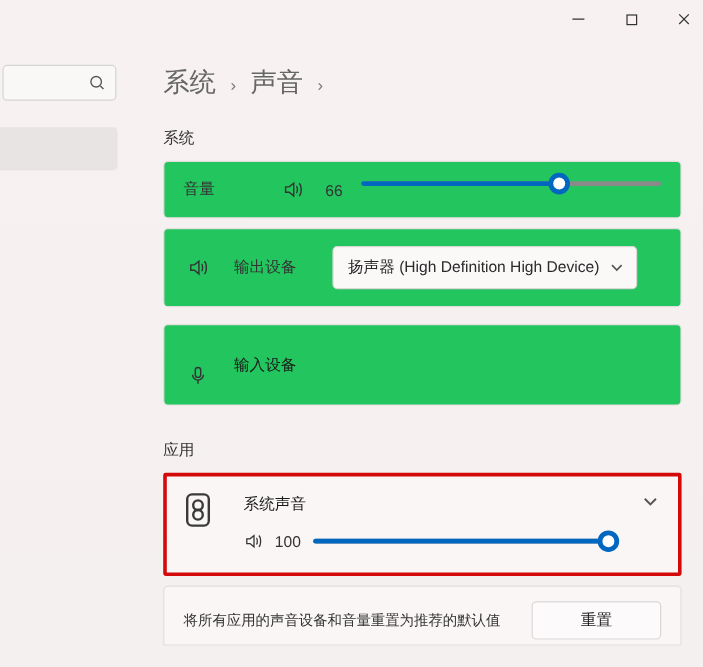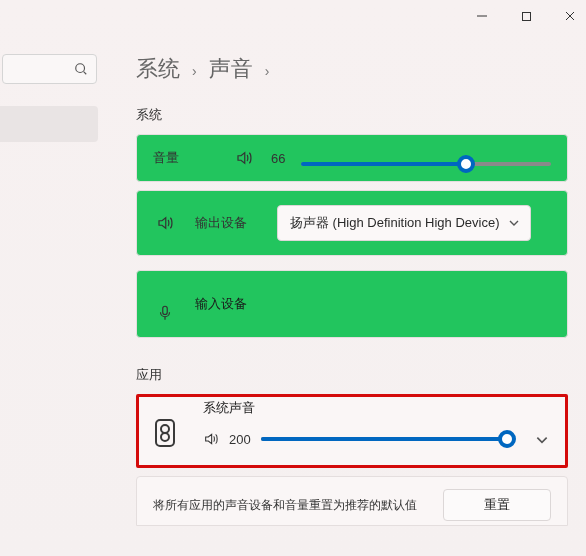--- a/index.html
+++ b/index.html
@@ -74,21 +74,21 @@
     border-radius: 4px;
     background: #22c55e;
     padding: 14px 16px;
     margin-bottom: 8px;
     display: flex;
     align-items: center;
     gap: 18px;
   }
   .icon-col { width: 24px; display:flex; justify-content:center; color:#333; }
   .label-col { width: 64px; font-size: 13px; color:#333; }
-  .slider-wrap { flex:1; display:flex; align-items:flex-end; gap:8px; }
+  .slider-wrap { flex:1; display:flex; align-items:flex-start; gap:8px; }
   .vol-val { font-size: 13px; color:#333; width:22px; }
   .slider {
     position: relative;
     height: 4px;
     background: #8a8a8a;
     border-radius: 2px;
     flex:1;
   }
   .slider .fill {
     position:absolute; left:0; top:0; bottom:0;
@@ -116,23 +116,23 @@
     position:absolute; right:10px; top:50%; transform:translateY(-50%);
     color:#555;
   }
   .row-input {
     display:flex; flex-direction:column; gap:10px;
   }
   .app-card {
     border: 3px solid #d40a0a;
     border-radius: 2px;
     background:#faf6f6;
-    padding: 2px 16px 18px 16px;
+    padding: 14px 16px 18px 16px;
     display:flex;
-    align-items:flex-end;
+    align-items:flex-start;
     gap:28px;
     margin-bottom:8px;
   }
   .app-icon {
     width:20px; height:28px;
     border:2px solid #3a3a3a;
     border-radius:5px;
     position:relative;
   }
   .app-icon::before, .app-icon::after{
@@ -265,21 +265,21 @@
     <div class="app-body">
       <div class="app-title">系统声音</div>
       <div class="app-vol-row">
         <span>
           <svg width="16" height="16" viewBox="0 0 24 24" fill="none" stroke="#333" stroke-width="1.6">
               <path d="M4 9v6h4l5 4V5L8 9H4z"></path>
               <path d="M16 8c1.5 1 1.5 7 0 8"></path>
               <path d="M19 5c3 2 3 12 0 14"></path>
             </svg>
         </span>
-        <span class="vol-val">200</span>
+        <span class="vol-val">100</span>
         <div class="slider" style="flex:1;">
           <div class="fill" id="appfill" style="width: 100%;"></div>
           <div class="thumb" id="appthumb" style="left: 100%;"></div>
         </div>
       </div>
     </div>
     <span class="chev-right">
       <svg width="14" height="14" viewBox="0 0 12 12">
           <path d="M2 4l4 4 4-4" stroke="#555" stroke-width="1.4" fill="none"></path>
         </svg>

